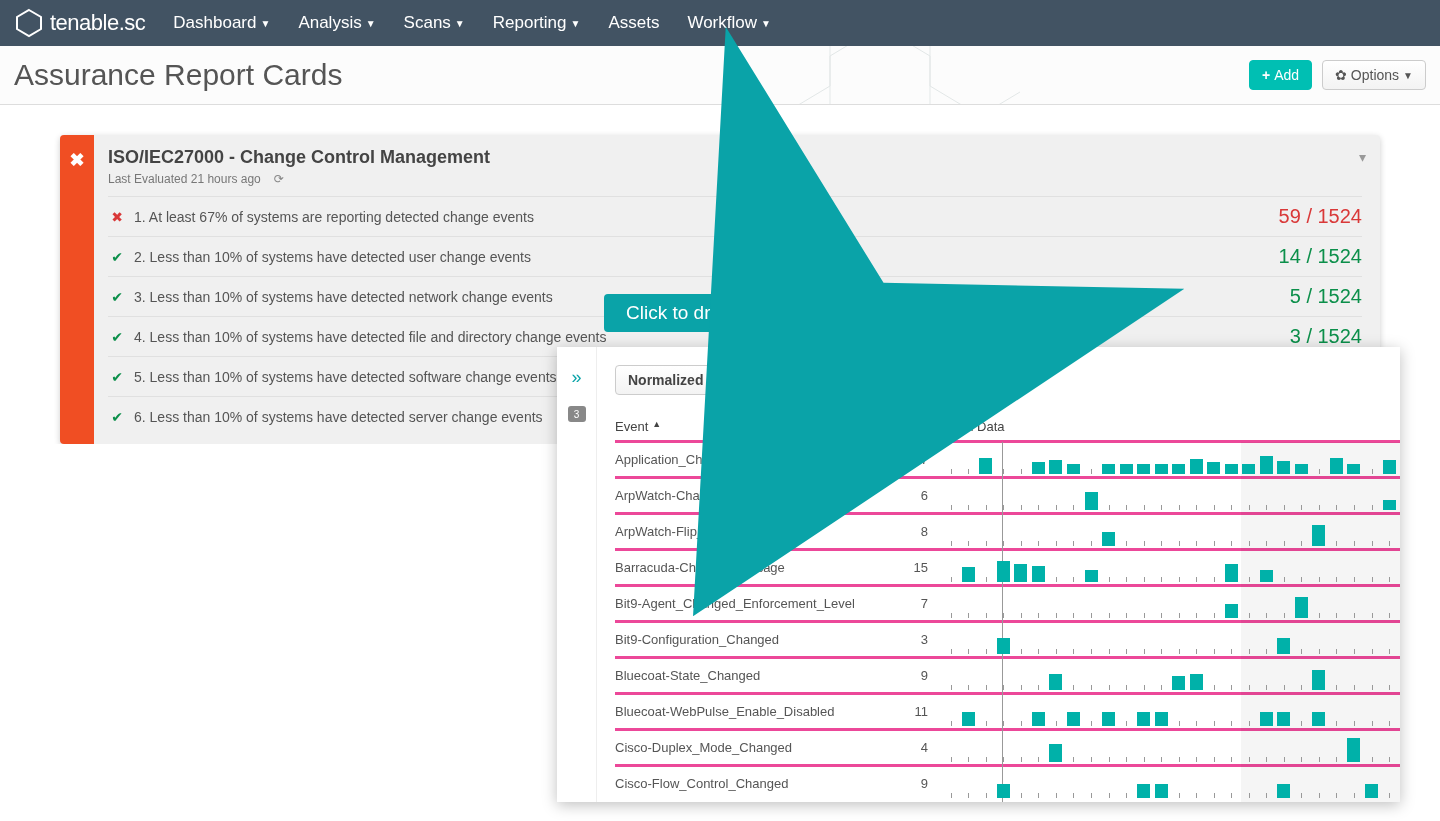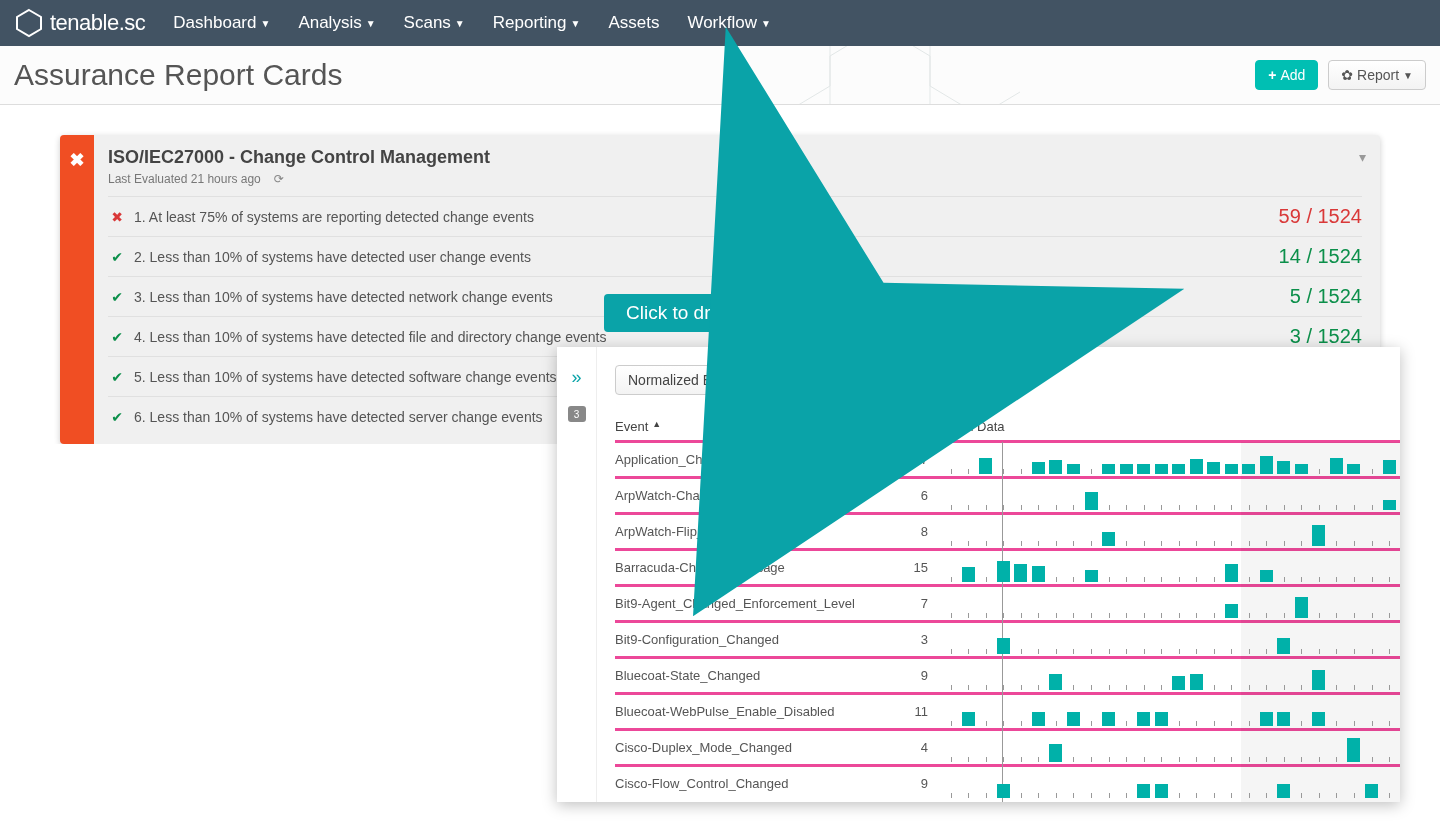--- a/index.html
+++ b/index.html
@@ -36,21 +36,21 @@
   .bad { color: #d93838; }
   
   .callout { position: absolute; left: 604px; top: 294px; z-index: 50; }
   .callout-box { background: #0aa3a8; color: #fff; font-size: 19px; padding: 8px 22px; border-radius: 4px; font-family: "Segoe UI", Arial, sans-serif; }
   
   .drill { position: absolute; left: 557px; top: 347px; width: 843px; height: 455px; background: #fff; box-shadow: 0 3px 14px rgba(0,0,0,.25); display: flex; overflow: hidden; }
   .drill-left { width: 40px; text-align: center; padding-top: 20px; border-right: 1px solid #eee; }
   .drill-left .chev { color: #0aa3a8; font-size: 18px; cursor: pointer; }
   .drill-left .tag { margin: 18px auto 0; width: 18px; height: 16px; background: #888; border-radius: 3px; color: #fff; font-size: 10px; display: flex; align-items: center; justify-content: center; }
   .drill-main { flex: 1; padding: 18px 0 0 18px; display: flex; flex-direction: column; }
-  .drill-dropdown { display: inline-flex; align-items: center; gap: 6px; border: 1px solid #ccc; background: linear-gradient(#fff,#f3f3f3); padding: 6px 12px; border-radius: 4px; font-size: 14px; color: #444; cursor: pointer; width: fit-content; }
+  .drill-dropdown { display: inline-flex; align-items: center; gap: 6px; border: 1px solid #ccc; background: linear-gradient(#fff,#f3f3f3); padding: 6px 12px; border-radius: 4px; font-size: 14px; color: #444; cursor: pointer; width: fit-content; font-weight: bold; }
   .drill-head { display: flex; margin-top: 24px; font-size: 13px; color: #444; padding-bottom: 6px; }
   .col-event { width: 275px; display: flex; align-items: flex-start; gap: 4px; }
   .col-count { width: 50px; text-align: right; padding-right: 12px; }
   .col-trend { flex: 1; }
   .drill-rows { flex: 1; overflow: hidden; }
   .drow { display: flex; align-items: center; height: 36px; border-top: 3px solid #ec4899; font-size: 13px; color: #555; }
   .trend-cell { flex: 1; height: 36px; position: relative; display: flex; align-items: flex-end; padding: 0 2px 4px; }
   .trend-cell .tick { flex: 1; position: relative; display: flex; justify-content: center; align-items: flex-end; }
   .trend-cell .tick::before { content:""; position:absolute; bottom:0; left:50%; width:1px; height:5px; background:#999; }
   .trend-cell .bar { width: 13px; background: #00b1a9; position: relative; z-index: 1; }
@@ -87,41 +87,41 @@
     </g>
   </svg>
   <div class="page-title">Assurance Report Cards</div>
   <div class="subheader-actions">
     <button class="btn btn-teal">
       <span style="font-weight:bold;">+</span>
       <span>Add</span>
     </button>
     <button class="btn">
       <span>✿</span>
-      <span>Report</span>
+      <span>Options</span>
       <span class="caret">▼</span>
     </button>
   </div>
 </div>
 
 <div class="card">
   <div class="card-side">
     <span style="color:#fff;font-weight:bold;font-size:18px;">✖</span>
   </div>
   <div class="card-body">
     <span class="card-expand">▾</span>
     <div class="card-title">ISO/IEC27000 - Change Control Management</div>
     <div class="card-meta">
       <span>Last Evaluated 21 hours ago</span>
       <span style="color:#888;">⟳</span>
     </div>
     <div class="policy-list" id="policies">
         <div class="policy-row">
           <span class="pi bad">✖</span>
-          <span class="policy-text">1. At least 75% of systems are reporting detected change events</span>
+          <span class="policy-text">1. At least 67% of systems are reporting detected change events</span>
           <span class="policy-counts bad">59 / 1524</span>
         </div>
         <div class="policy-row">
           <span class="pi ok">✔</span>
           <span class="policy-text">2. Less than 10% of systems have detected user change events</span>
           <span class="policy-counts ok">14 / 1524</span>
         </div>
         <div class="policy-row">
           <span class="pi ok">✔</span>
           <span class="policy-text">3. Less than 10% of systems have detected network change events</span>

